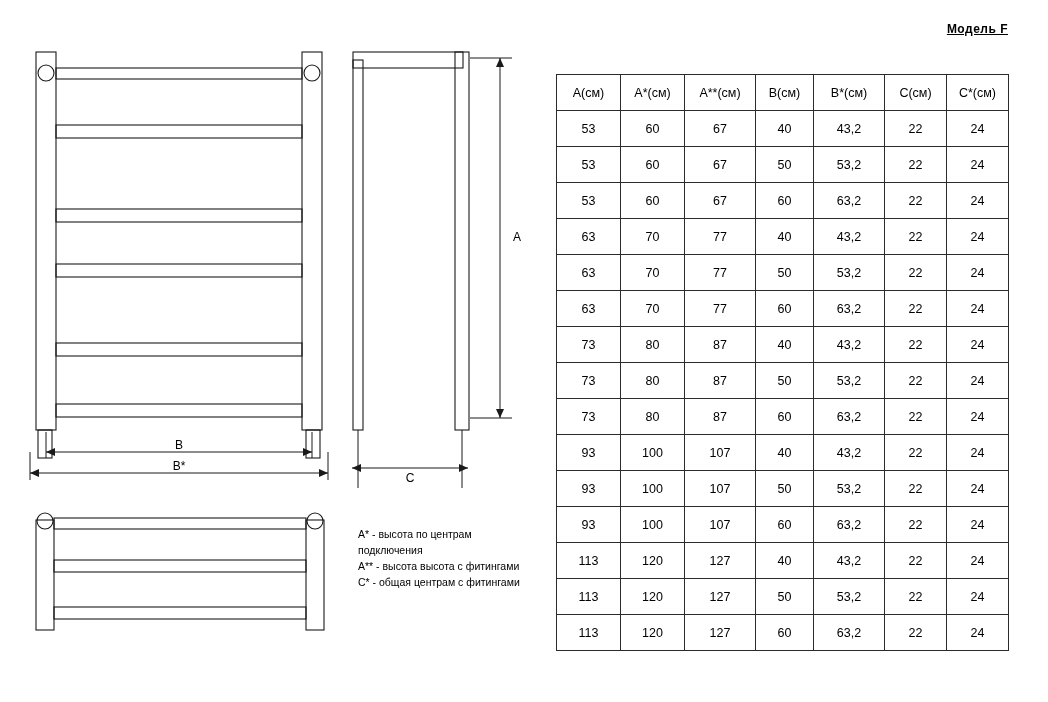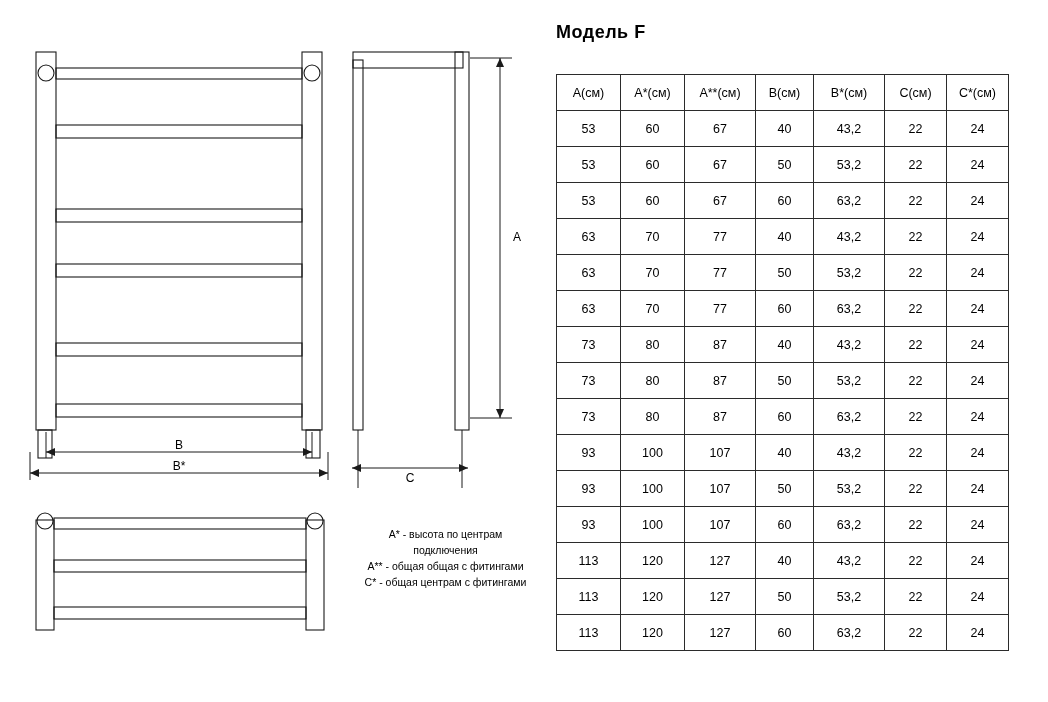--- a/index.html
+++ b/index.html
@@ -35,32 +35,33 @@
   
   .notes {
     position: absolute;
     left: 358px;
     top: 526px;
     width: 175px;
     font-size: 10.5px;
     line-height: 16px;
     color: #000;
   }
-  .notes div { white-space: pre-line; text-align: center; }
+  .notes div { white-space: pre-line; }
 
   
   .title {
     position: absolute;
     left: 556px;
     top: 22px;
     width: 452px;
-    text-align: left;
-    font-size: 18px;
+    text-align: right;
+    font-size: 12px;
     font-weight: bold;
     letter-spacing: 0.5px;
+    text-decoration: underline;
   }
 
   
   .table-wrap {
     position: absolute;
     left: 556px;
     top: 74px;
     width: 452px;
   }
   table.spec {
@@ -167,21 +168,21 @@
 
       <text x="179" y="449" font-family="Liberation Sans, sans-serif" font-size="12" text-anchor="middle" fill="#000">B</text>
       <text x="179" y="470" font-family="Liberation Sans, sans-serif" font-size="12" text-anchor="middle" fill="#000">B*</text>
       <text x="410" y="482" font-family="Liberation Sans, sans-serif" font-size="12" text-anchor="middle" fill="#000">C</text>
       <text x="517" y="241" font-family="Liberation Sans, sans-serif" font-size="12" text-anchor="middle" fill="#000">A</text>
     </svg>
   </div>
 
   <div class="notes">
     <div>A* - высота по центрам подключения</div>
-    <div>A** - общая общая с фитингами</div>
+    <div>A** - высота высота с фитингами</div>
     <div>C* - общая центрам с фитингами</div>
   </div>
 
   <div class="title">Модель F</div>
 
   <div class="table-wrap">
     <table class="spec">
       <colgroup>
         <col class="c0">
           <col class="c1">

